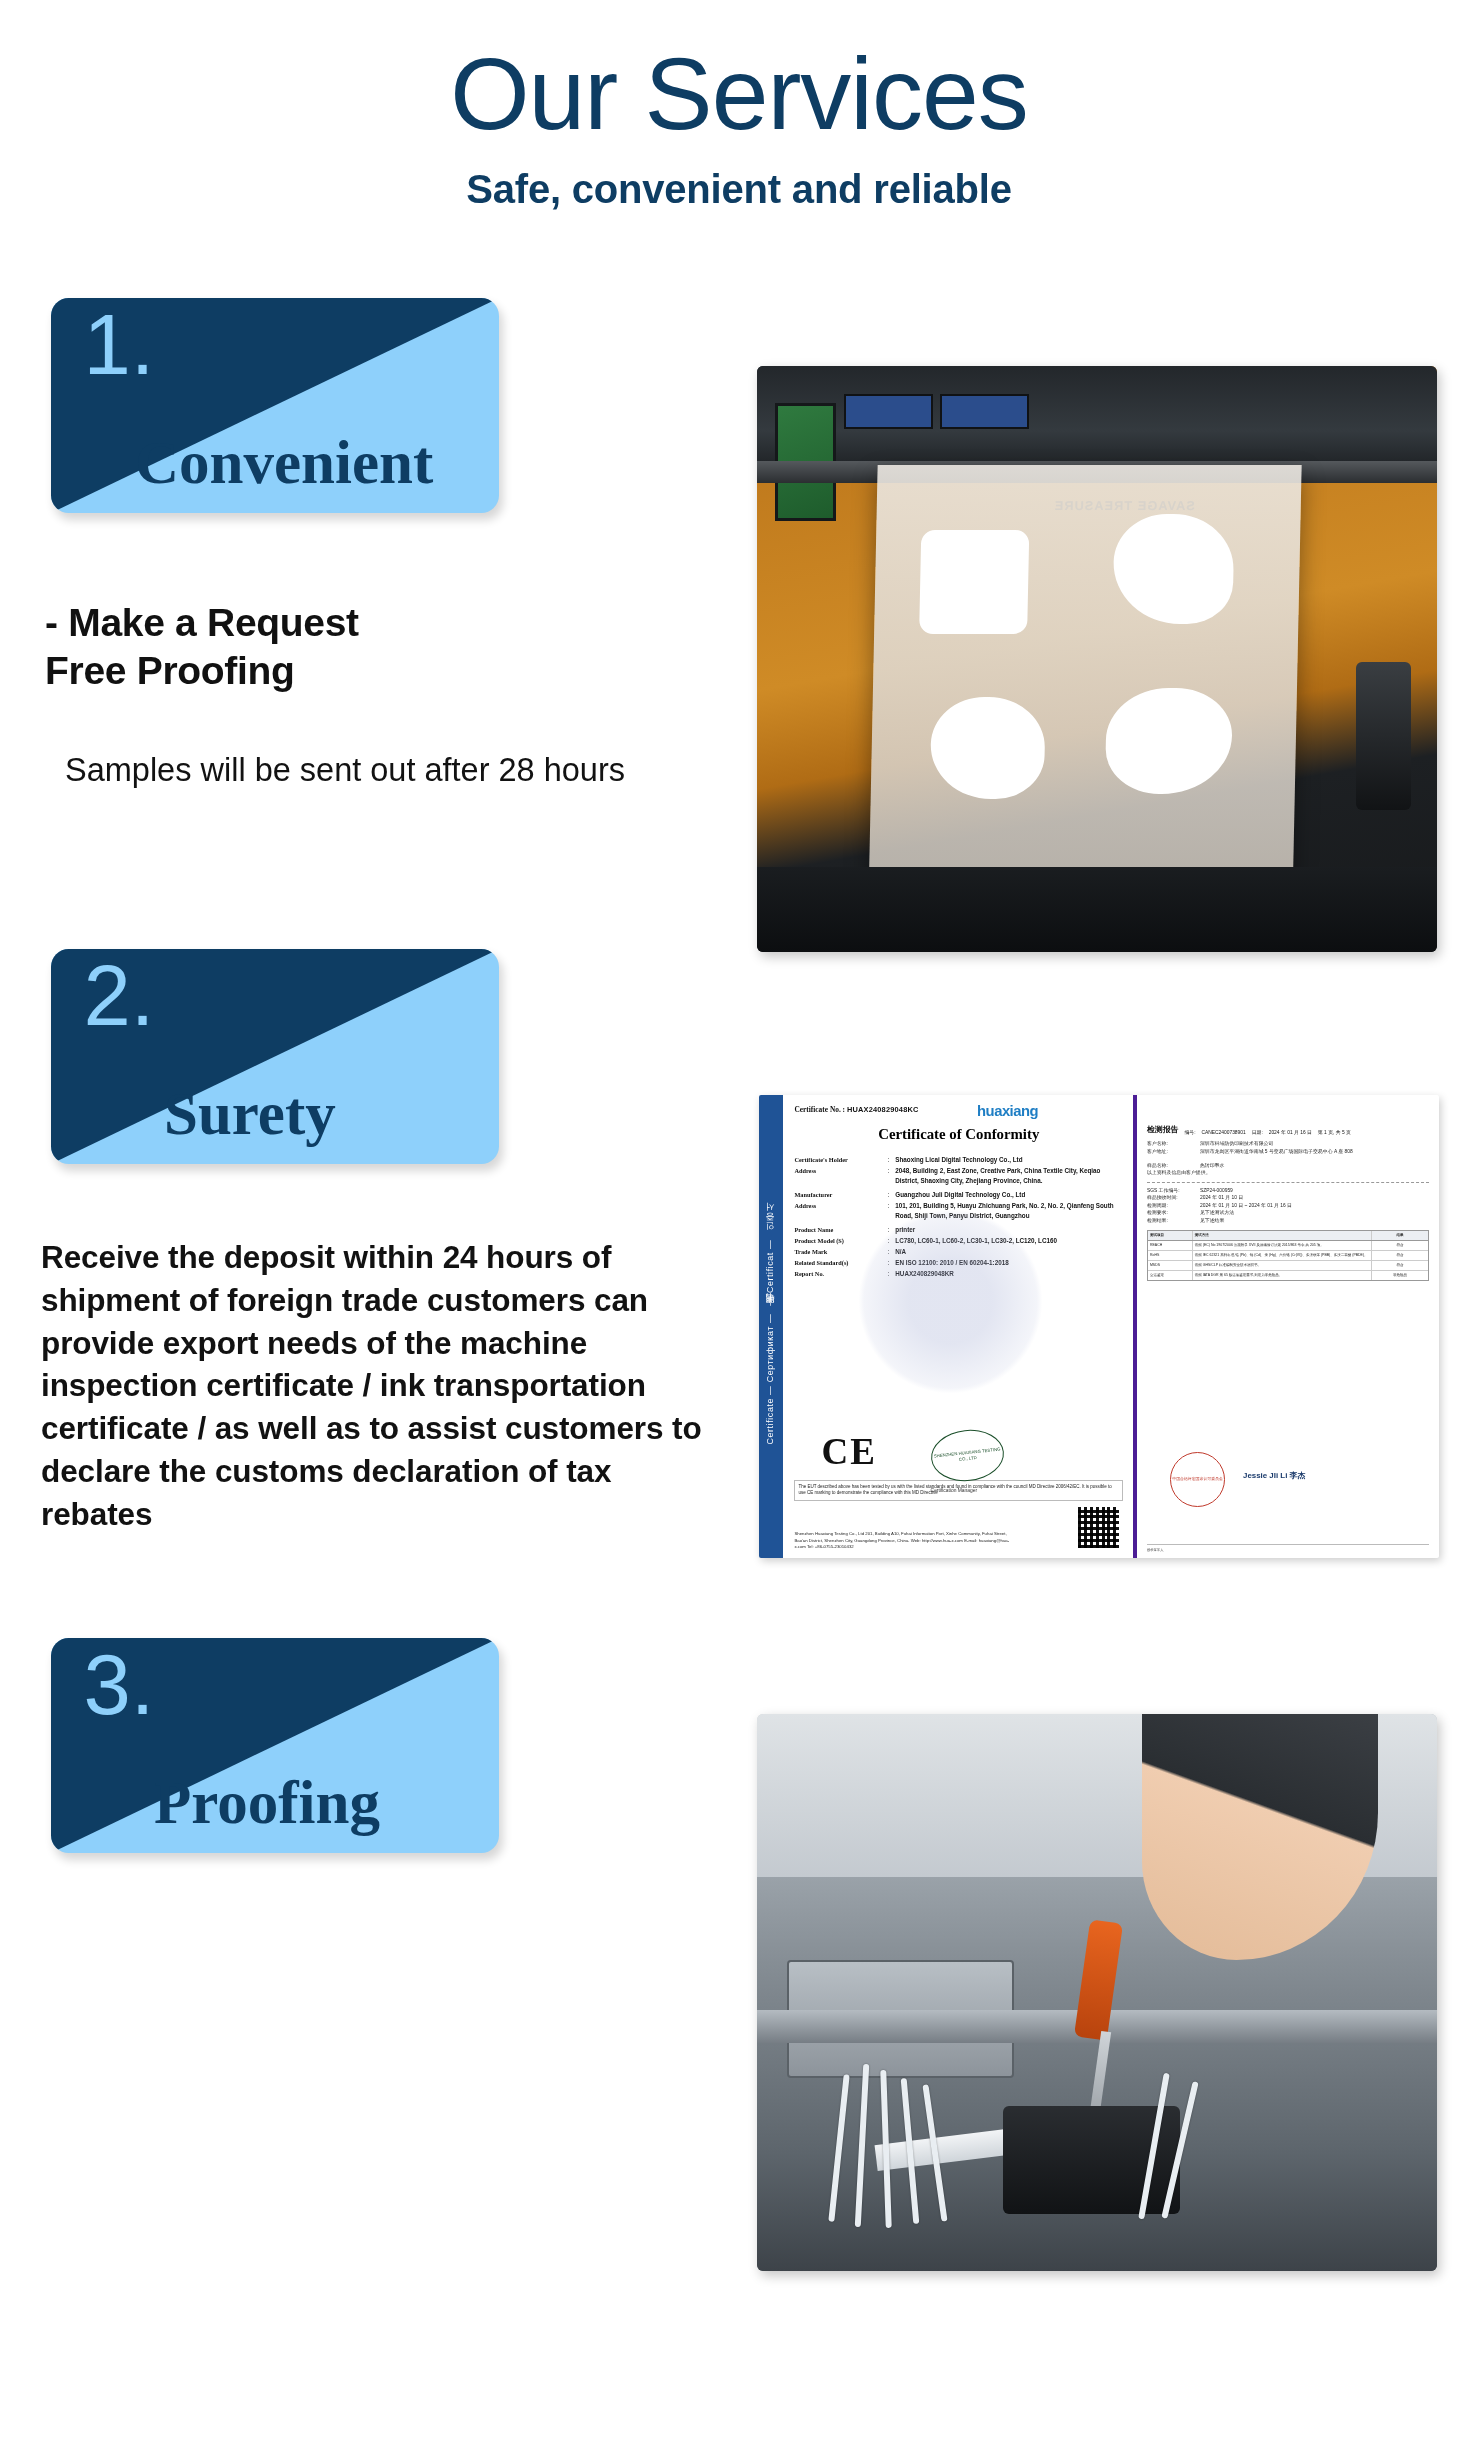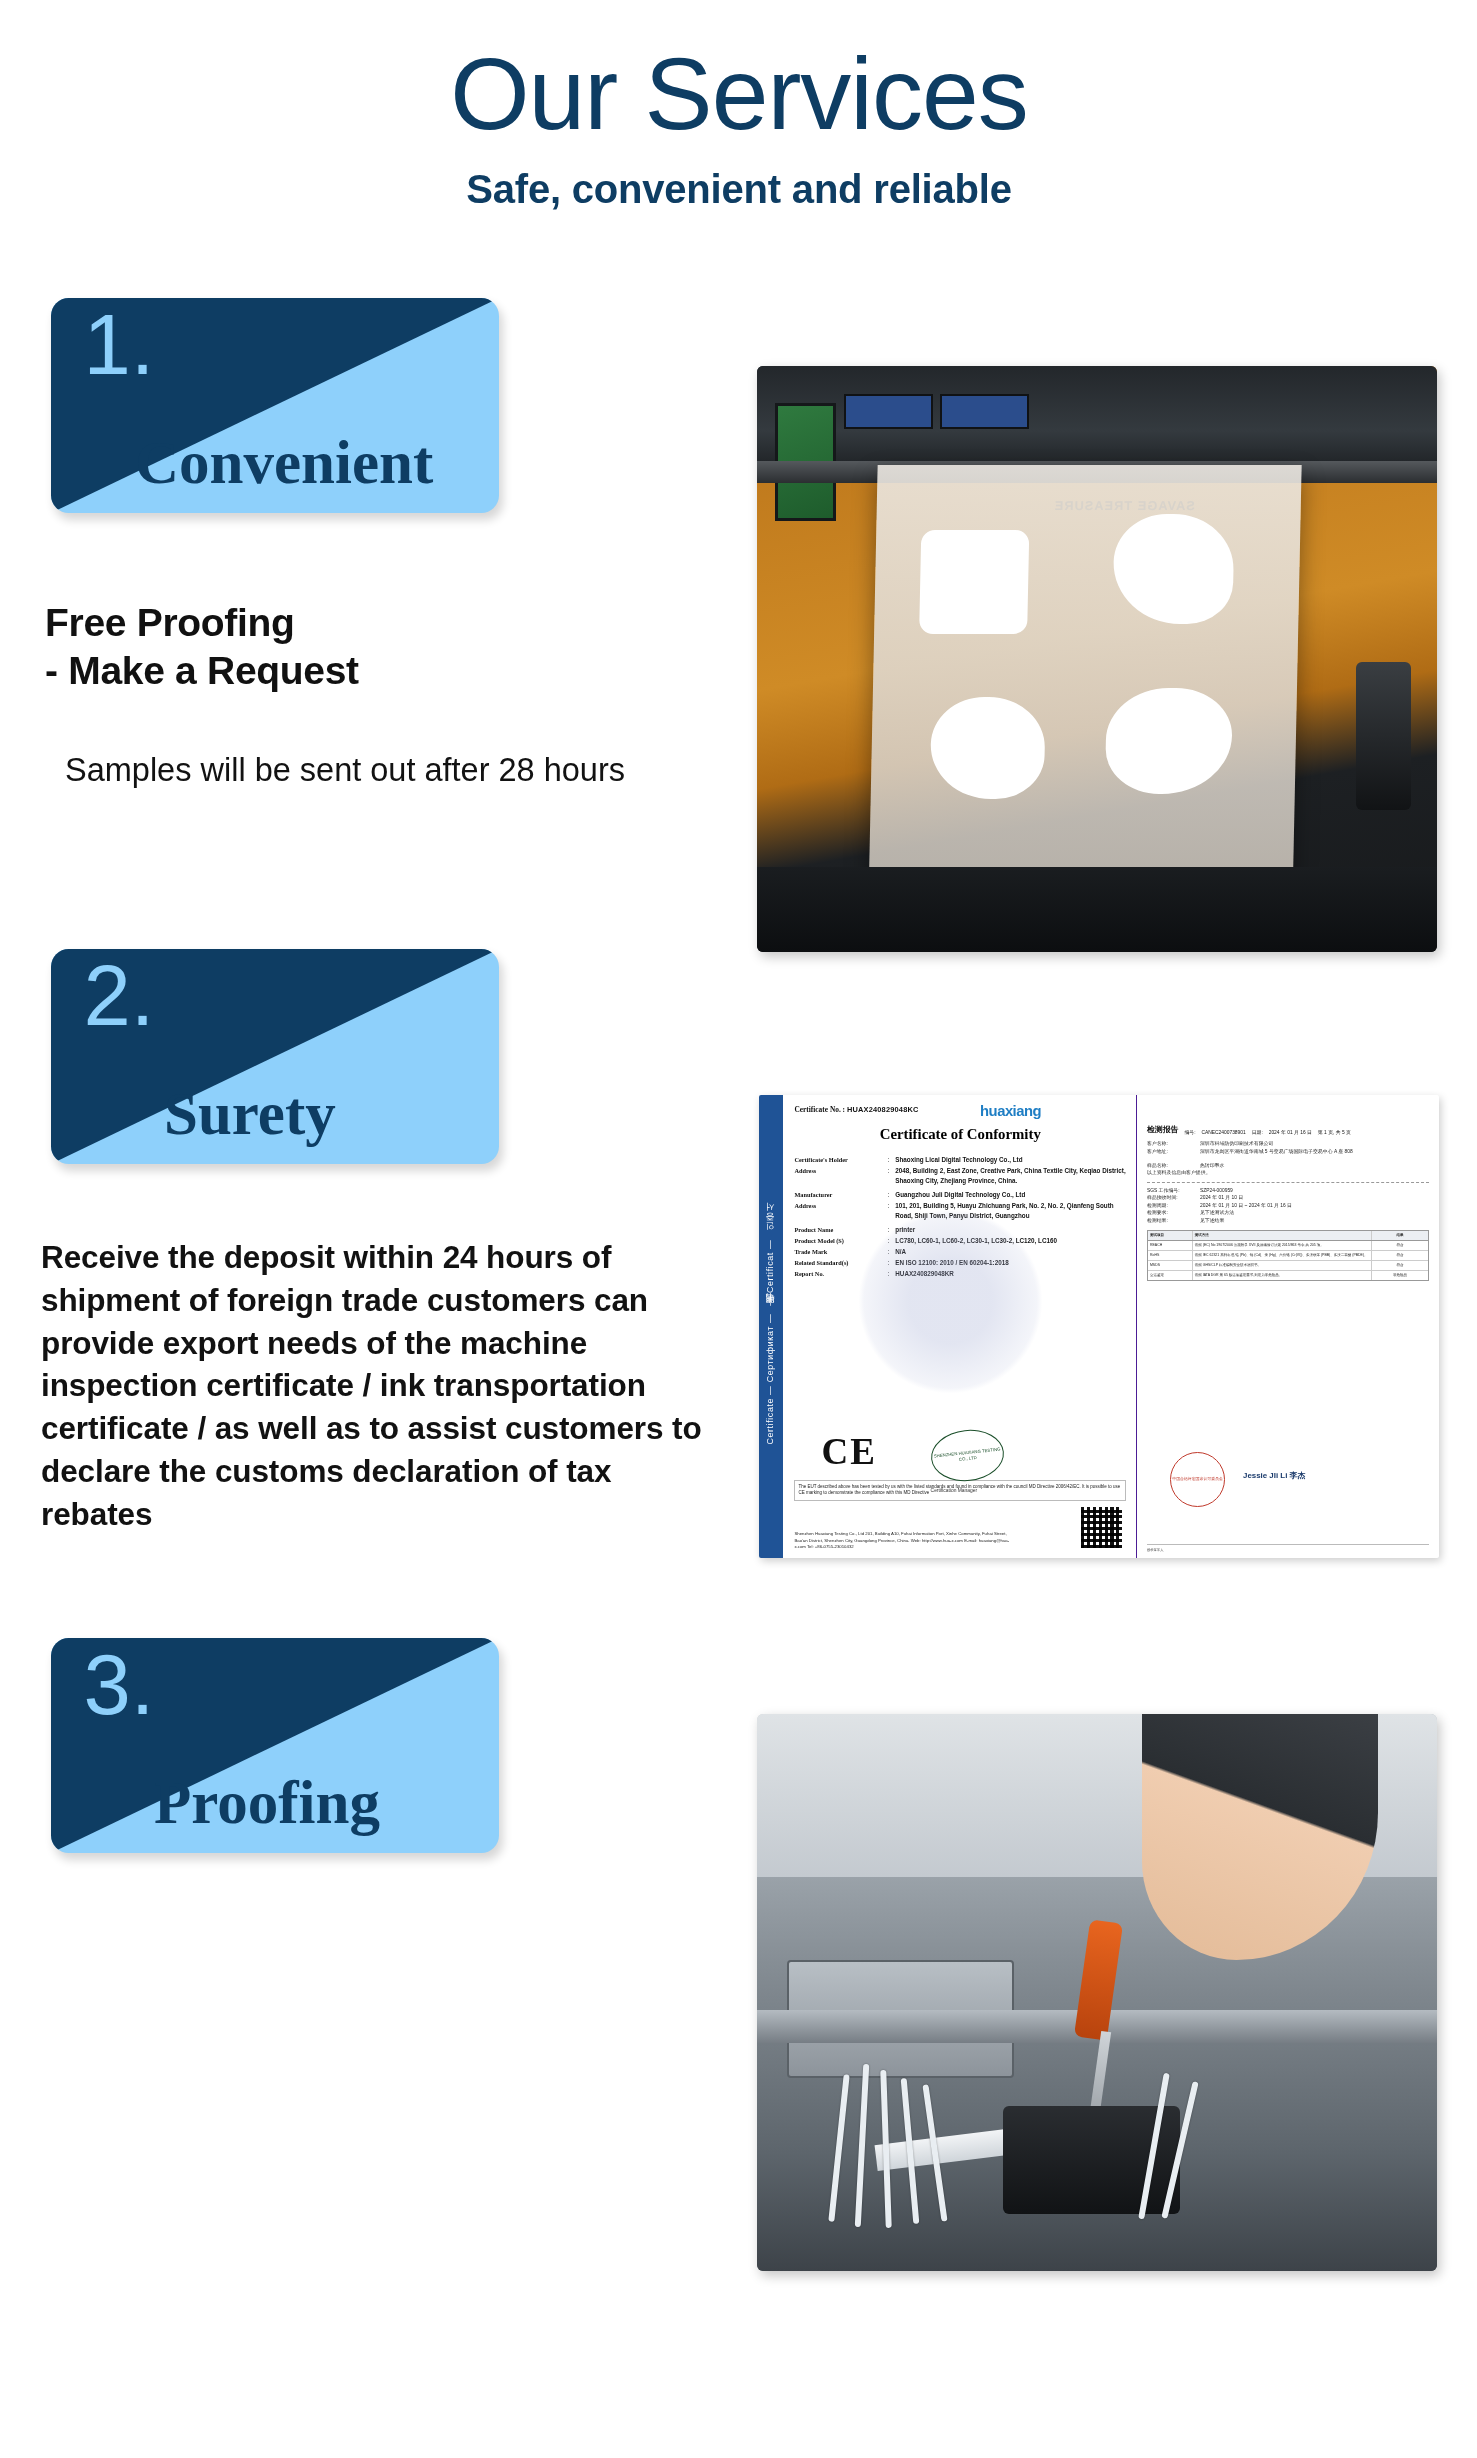--- a/index.html
+++ b/index.html
@@ -221,21 +221,21 @@
   .cert-body {
     position: relative;
     flex: 1; height: 100%;
     display: flex;
   }
   .cert-pane-a {
     position: relative;
     width: 54%;
     height: 100%;
     padding: 9.9px 9.9px 5.9px 11.8px;
-    border-right: 1px solid #4c1d95;
+    border-right: 4px solid #4c1d95;
     overflow: hidden;
   }
   .cert-pane-b {
     position: relative;
     width: 46%;
     height: 100%;
     padding: 8.9px 9.9px 5.9px 9.9px;
     overflow: hidden;
   }
   .cert-no {
@@ -432,22 +432,22 @@
 
   <div class="left-col">
 
     <div class="badge b1">
       <div class="tri"></div>
       <div class="num">1.</div>
       <div class="word">Convenient</div>
     </div>
 
     <div class="lead">
+      <div>- Make a Request</div>
       <div>Free Proofing</div>
-      <div>- Make a Request</div>
     </div>
     <div class="sub">Samples will be sent out after 28 hours</div>
 
     <div class="badge b2">
       <div class="tri"></div>
       <div class="num">2.</div>
       <div class="word">Surety</div>
     </div>
     <div class="para p2">Receive the deposit within 24 hours of shipment of foreign trade customers can provide export needs of the machine inspection certificate / ink transportation certificate / as well as to assist customers to declare the customs declaration of tax rebates</div>
 

